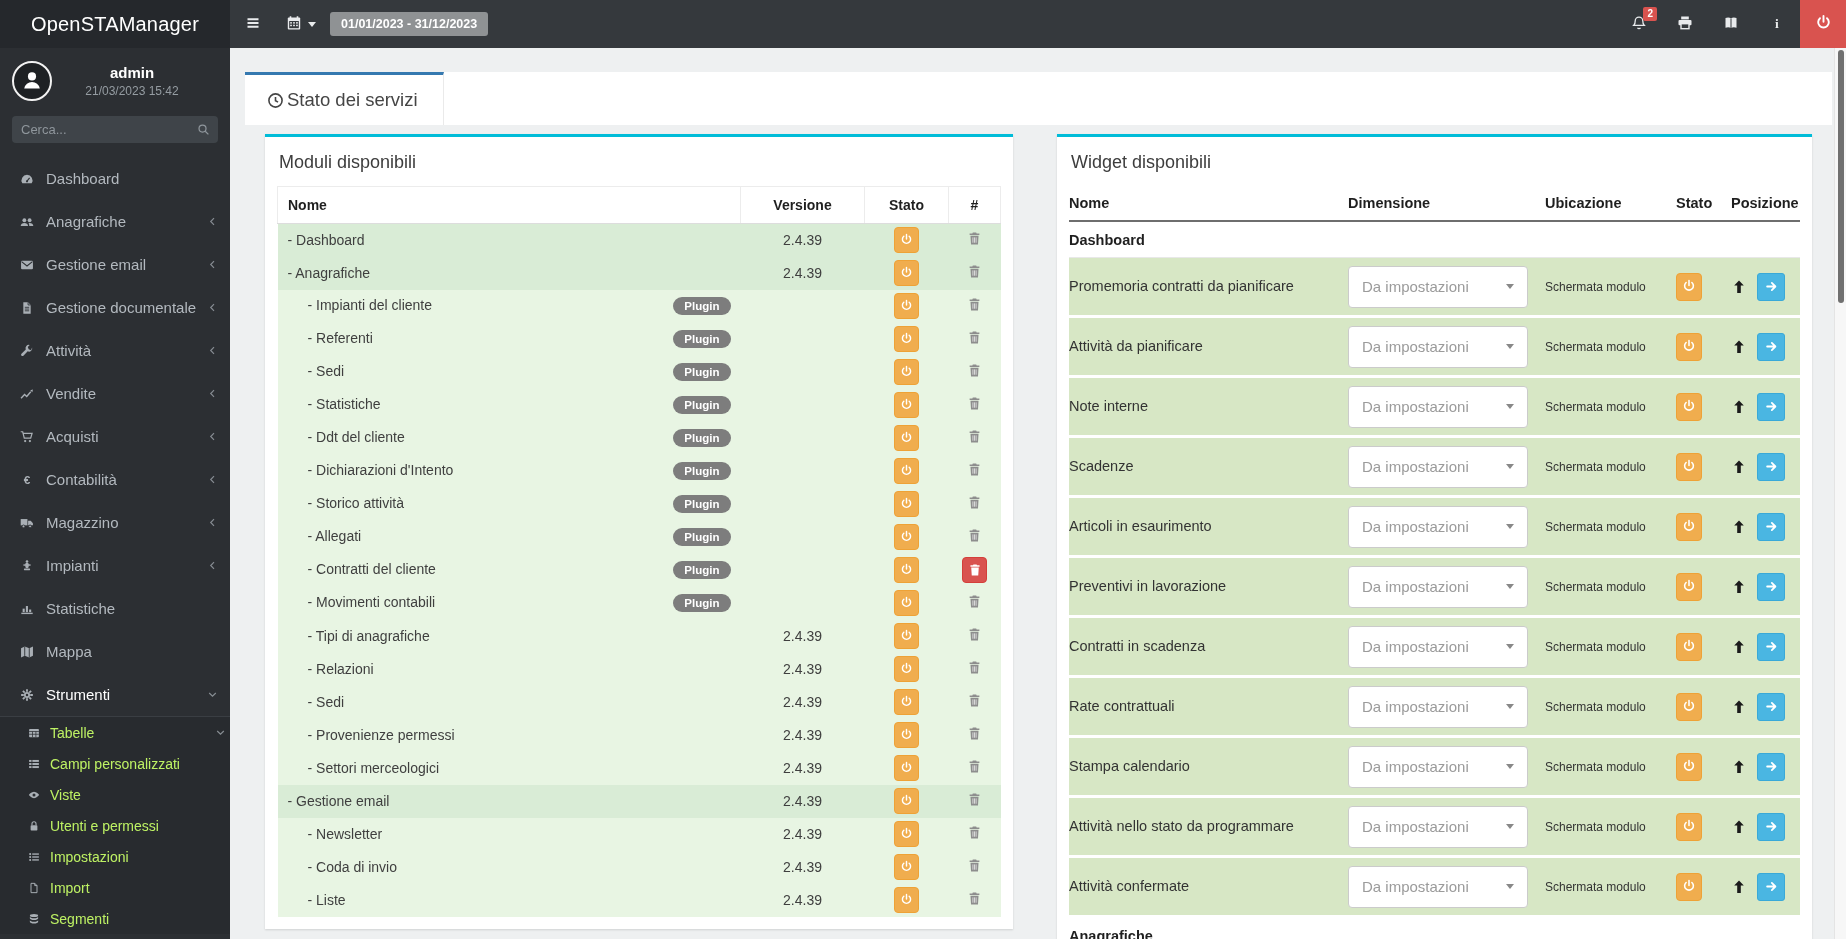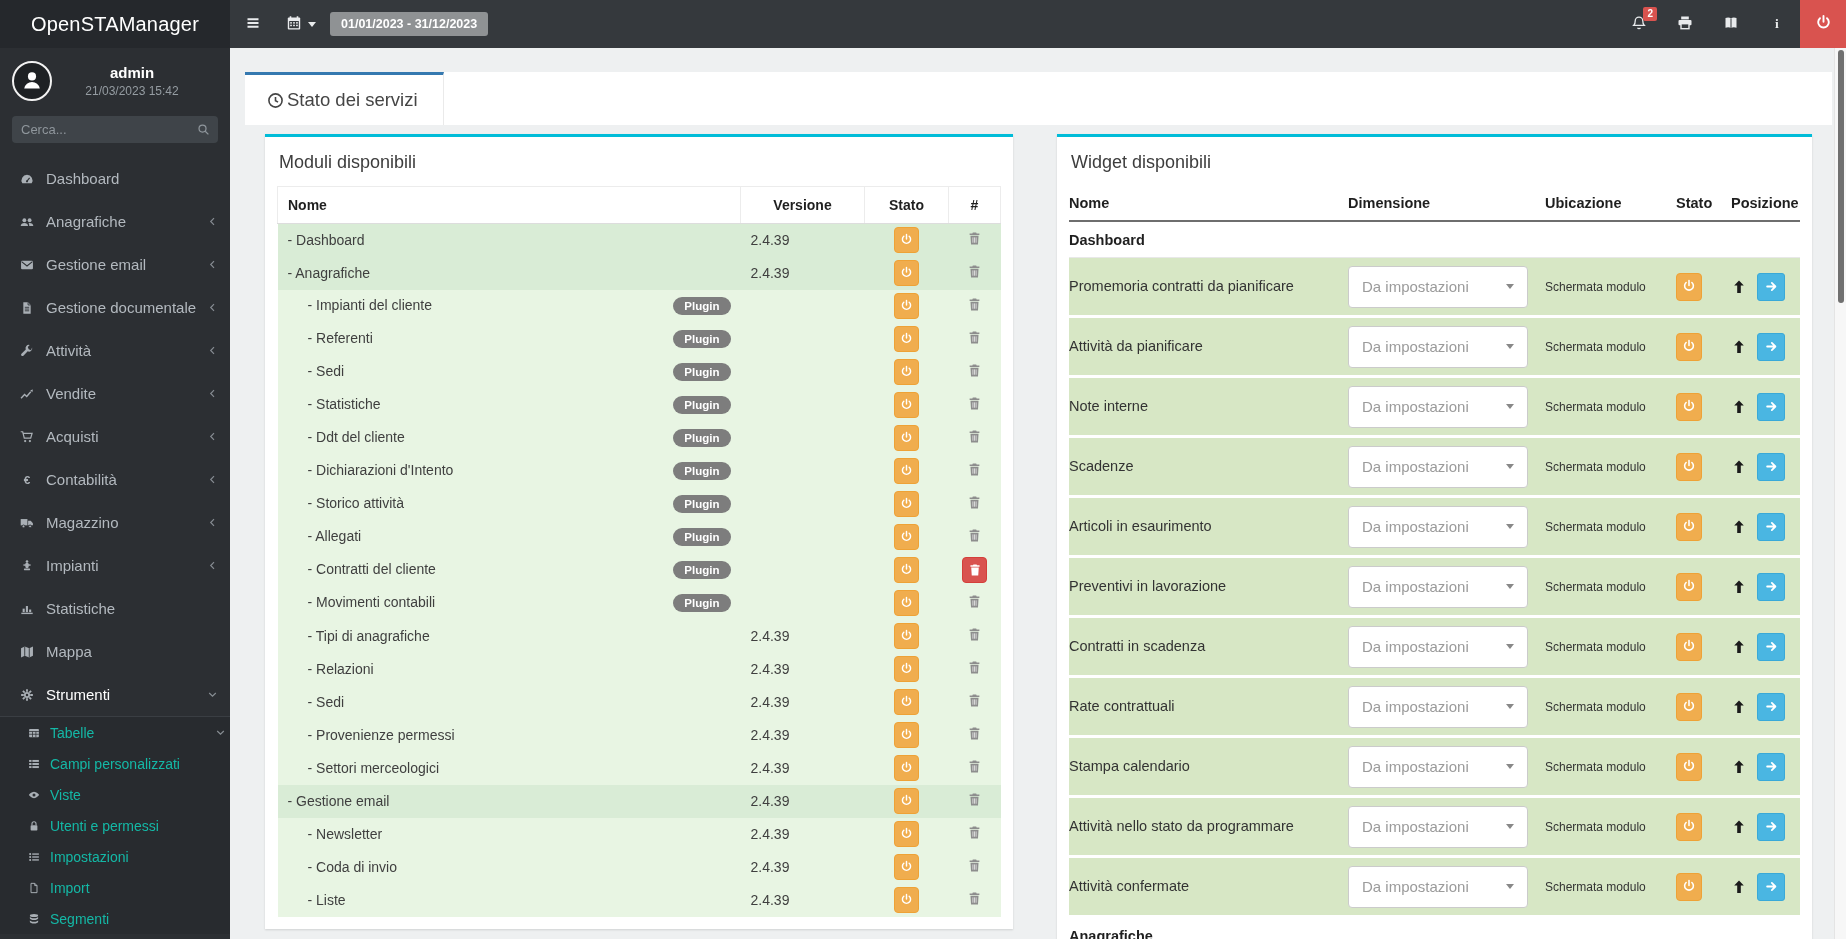--- a/index.html
+++ b/index.html
@@ -30,21 +30,21 @@
   .search input{flex:1;background:transparent;border:none;outline:none;color:#ced2d5;font-size:13px}
   .search input::placeholder{color:#8f969c}
   .search .sic{color:#8f969c;font-size:13px;display:flex}
   .menu{list-style:none;margin-top:14px}
   .menu>li{height:43px;display:flex;align-items:center;padding:0 12px 0 17px;color:#b3b9bf;font-size:15px;cursor:pointer}
   .menu>li.active{color:#fff}
   .mi{width:20px;margin-right:9px;font-size:14px;display:flex;justify-content:center;color:#a9afb5}
   .ml{white-space:nowrap}
   .chev{margin-left:auto;color:#878d93;font-size:11px;display:flex}
   .submenu{list-style:none;background:#282b2f;border-top:1px solid #3a3e43}
-  .submenu li{height:31px;display:flex;align-items:center;padding:0 4px 0 25px;color:#14b8a6;font-size:14px;cursor:pointer}
+  .submenu li{height:31px;display:flex;align-items:center;padding:0 4px 0 25px;color:#bef264;font-size:14px;cursor:pointer}
   .submenu .mi{width:17px;font-size:12px;margin-right:8px}
 
   
   .content{position:absolute;left:230px;top:48px;width:1616px;height:891px;background:#eef0f1;overflow:hidden}
   .tabstrip{margin:24px 14px 0 15px;height:53px;background:#fff;display:flex}
   .tab{display:flex;align-items:center;gap:3px;padding:0 25px 0 22px;border-top:3px solid #3579b0;border-right:1px solid #eaeaea;
        font-size:18.5px;color:#454545;cursor:pointer;background:#fff}
   .tab .tic{font-size:17px;display:flex;color:#454545}
 
   .cards{display:flex;gap:44px;margin:9px 34px 0 35px;align-items:flex-start}
@@ -55,21 +55,21 @@
 
   
   .mtable{width:100%;border-collapse:collapse;font-size:14px;color:#3f3f3f;table-layout:fixed}
   .mtable th{text-align:left;font-weight:bold;color:#1f1f1f;padding:10px 10px;border:1px solid #ececec;border-bottom:1px solid #ddd;background:#fff}
   .mtable th.c{text-align:center}
   .mtable td{padding:0 10px;height:33px;vertical-align:middle}
   .mtable tr.main{background:#d9ecd6}
   .mtable tr.sub{background:#e8f5e3}
   td.name.sub{padding-left:30px}
   .plugin-badge{float:right;background:#7d7d7d;color:#fff;font-size:11.5px;font-weight:bold;padding:3px 11px;border-radius:10px;}
-  td.ver{text-align:left}
+  td.ver{text-align:center}
   td.st,td.del{text-align:center}
   .btn-ico{width:25px;height:26px;border-radius:4px;border:1px solid transparent;display:inline-flex;align-items:center;justify-content:center;color:#fff;font-size:13px;cursor:pointer}
   .btn-ico.power{background:#f0ad4e;border-color:#eea236}
   .btn-ico.danger{background:#d9534f;border-color:#d43f3a;font-size:14px}
   .trash-plain{color:#8d8d8d;font-size:15px;cursor:pointer;display:inline-flex}
 
   
   .wtable{color:#333}
   .wgrid{display:grid;grid-template-columns:279px 197px 131px 55px 1fr;align-items:center}
   .whead{font-weight:bold;color:#1f1f1f;font-size:14.5px;padding:9px 0;border-bottom:2px solid #6e6e6e}

